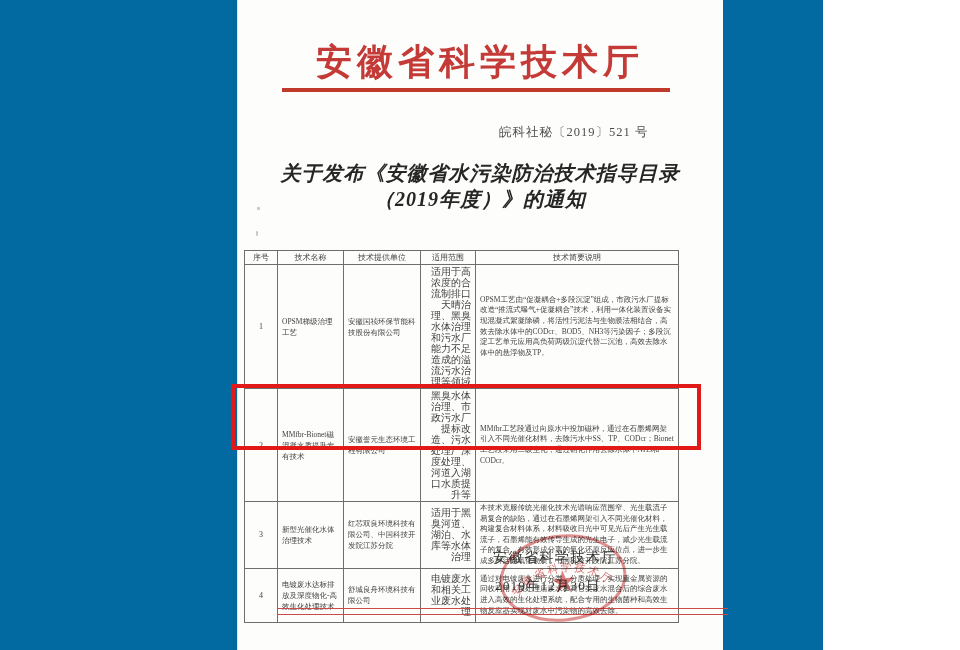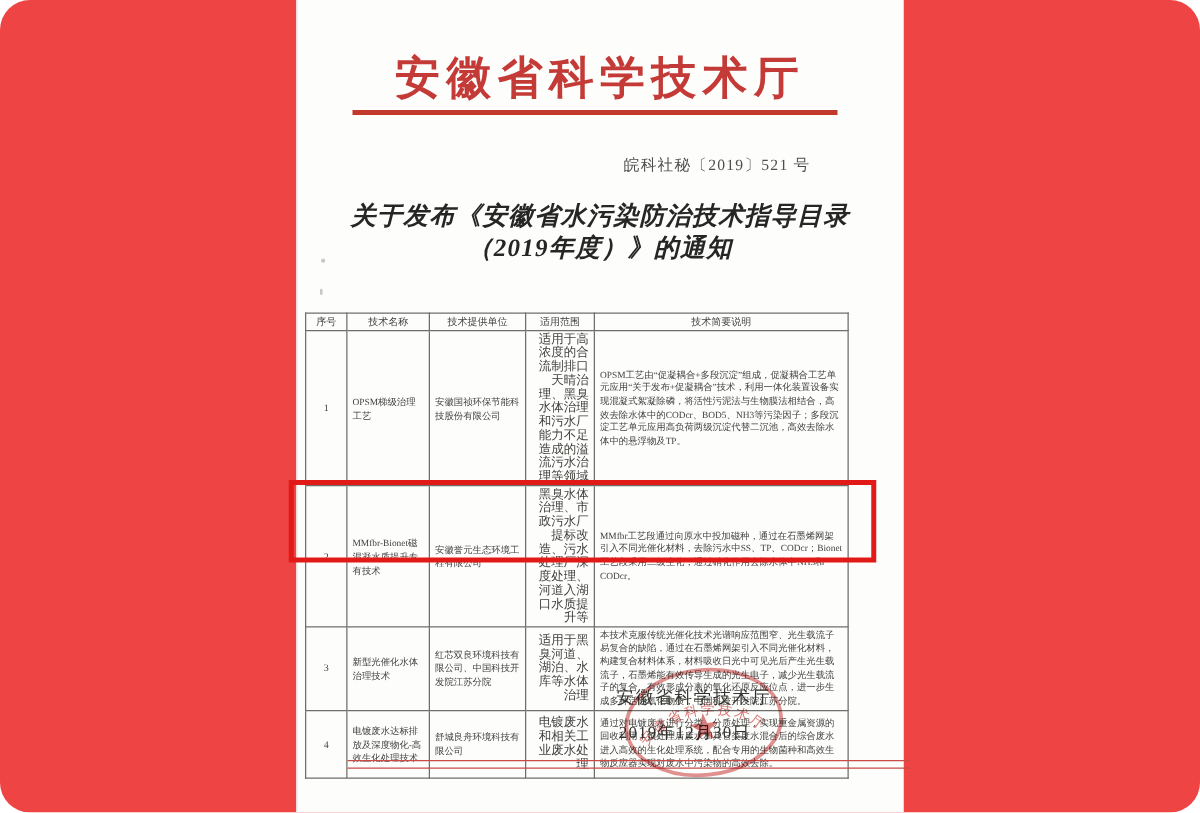--- a/index.html
+++ b/index.html
@@ -1,17 +1,17 @@
 <!DOCTYPE html>
 <html><head>
 <meta charset="utf-8">
 <style>
   html,body{margin:0;padding:0;background:#fff;}
-  .canvas{position:relative;width:960px;height:650px;background:#ef4444;overflow:hidden;
-          font-family:"Liberation Serif", serif;color:#3d3d3d;border-radius:24px;}
+  .canvas{position:relative;width:823px;height:650px;background:#0369a1;overflow:hidden;
+          font-family:"Liberation Serif", serif;color:#3d3d3d;}
   .page{position:absolute;left:237px;top:0;width:486px;height:650px;background:#fdfdfc;}
   .page-edge{position:absolute;left:0;top:0;width:1px;height:650px;background:#e3e3e1;}
   .speck{position:absolute;background:#9a9a98;opacity:.55;border-radius:1px;}
 
   .agency-head{position:absolute;left:0;top:42px;width:100%;text-align:center;
     font-family:"Liberation Serif", serif;font-weight:bold;font-size:36px;line-height:40px;
     letter-spacing:5px;color:#c43a36;white-space:nowrap;}
   .head-rule{position:absolute;left:45px;top:88px;width:388px;height:4px;background:#c0392b;}
 
   .doc-number{position:absolute;left:262px;top:124px;font-size:12.5px;color:#4d4d4b;
@@ -80,21 +80,21 @@
         <th>技术名称</th>
         <th>技术提供单位</th>
         <th>适用范围</th>
         <th>技术简要说明</th>
       </tr>
       <tr style="height:74px">
         <td class="c-no">1</td>
         <td class="c-name">OPSM梯级治理工艺</td>
         <td class="c-provider">安徽国祯环保节能科技股份有限公司</td>
         <td class="c-scope">适用于高浓度的合流制排口天晴治理、黑臭水体治理和污水厂能力不足造成的溢流污水治理等领域</td>
-        <td class="c-summary">OPSM工艺由“促凝耦合+多段沉淀”组成，促凝耦合工艺单元应用“关于发布+促凝耦合”技术，利用一体化装置设备实现混凝式絮凝除磷，将活性污泥法与生物膜法相结合，高效去除水体中的CODcr、BOD5、NH3等污染因子；多段沉淀工艺单元应用高负荷两级沉淀代替二沉池，高效去除水体中的悬浮物及TP。</td>
+        <td class="c-summary">OPSM工艺由“促凝耦合+多段沉淀”组成，市政污水厂提标改造“推流式曝气+促凝耦合”技术，利用一体化装置设备实现混凝式絮凝除磷，将活性污泥法与生物膜法相结合，高效去除水体中的CODcr、BOD5、NH3等污染因子；多段沉淀工艺单元应用高负荷两级沉淀代替二沉池，高效去除水体中的悬浮物及TP。</td>
       </tr>
       <tr style="height:52px">
         <td class="c-no">2</td>
         <td class="c-name">MMfbr-Bionet磁混凝水质提升专有技术</td>
         <td class="c-provider">安徽誉元生态环境工程有限公司</td>
         <td class="c-scope">黑臭水体治理、市政污水厂提标改造、污水处理厂深度处理、河道入湖口水质提升等</td>
         <td class="c-summary">MMfbr工艺段通过向原水中投加磁种，通过在石墨烯网架引入不同光催化材料，去除污水中SS、TP、CODcr；Bionet工艺段采用二级生化，通过硝化作用去除水体中NH3和CODcr。</td>
       </tr>
       <tr style="height:53px">
         <td class="c-no">3</td>

